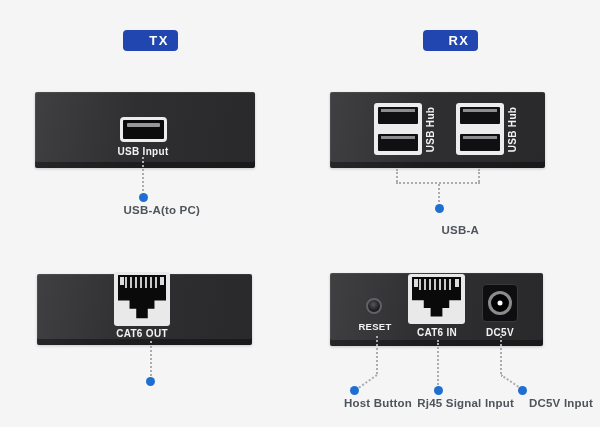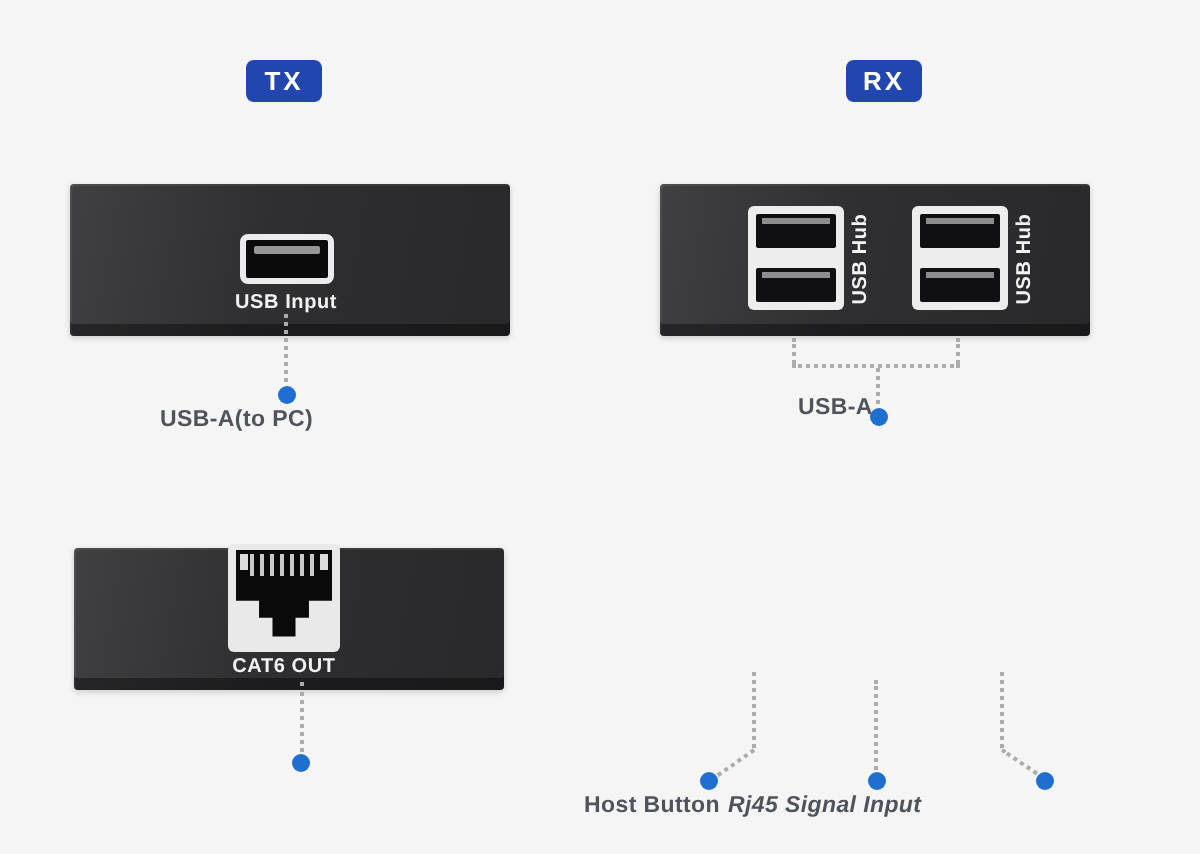--- a/index.html
+++ b/index.html
@@ -1,21 +1,21 @@
 <!DOCTYPE html>
 <html><head>
 <meta charset="utf-8">
 <style>
   html,body { margin:0; padding:0; }
   body { width:600px; height:427px; background:#f5f5f6; font-family:"Liberation Sans", sans-serif; overflow:hidden; }
   .canvas { position:relative; width:600px; height:427px; background:#f5f5f6; }
 
   .badge { position:absolute; width:38px; height:21px; background:#2146b0; border-radius:4px;
            color:#ffffff; font-size:13px; font-weight:bold; letter-spacing:1.5px;
-           display:flex; align-items:center; justify-content:center; }
+           display:flex; align-items:center; justify-content:center;padding-left:17px; }
 
   .panel { position:absolute; border-radius:2px;
            background:linear-gradient(100deg,#404043 0%,#2f2f32 45%,#29292c 100%);
            box-shadow:inset 0 -6px 0 rgba(0,0,0,0.38), inset 1px 1px 0 rgba(255,255,255,0.07),
                       0 1px 3px rgba(0,0,0,0.18); }
 
   .plabel { position:absolute; color:#f2f2f2; font-size:10px; font-weight:bold;
             letter-spacing:0.3px; text-align:center; }
 
   
@@ -62,21 +62,21 @@
   .reset-knob { position:absolute; width:16px; height:16px; border-radius:50%;
                 border:2px solid #626266; box-sizing:border-box;
                 background:radial-gradient(circle at 45% 38%, #56565a 0%, #1b1b1d 65%); }
 
   
   .dotv { position:absolute; width:0; border-left:2px dotted #acacaf; }
   .doth { position:absolute; height:0; border-top:2px dotted #acacaf; }
   .diag { position:absolute; height:0; border-top:2px dotted #acacaf; transform-origin:0 50%; }
   .cdot { position:absolute; width:9px; height:9px; border-radius:50%; background:#1e6fd0; }
   .ann  { position:absolute; font-size:11.5px; font-weight:600; color:#4f545b;
-          letter-spacing:0.2px; text-align:left; }
+          letter-spacing:0.2px; text-align:right; }
 </style>
 </head>
 <body>
 
 <div class="canvas">
 
   <div class="badge" style="left:123px; top:30px;">
     <span>TX</span>
   </div>
   <div class="badge" style="left:423px; top:30px;">
@@ -107,42 +107,62 @@
     </div>
     <div class="vlabel" style="left:170px; top:11px;">
       <span>USB Hub</span>
     </div>
   </div>
   <div class="dotv" style="left:396px; top:169px; height:13px;"></div>
   <div class="dotv" style="left:478px; top:169px; height:13px;"></div>
   <div class="doth" style="left:396px; top:182px; width:84px;"></div>
   <div class="dotv" style="left:438px; top:184px; height:18px;"></div>
   <div class="cdot" style="left:435px; top:204px;"></div>
-  <div class="ann" style="left:399px; top:198px; width:80px;">USB-A</div>
+  <div class="ann" style="left:399px; top:224px; width:80px;">USB-A</div>
 
   <div class="panel" style="left:37px; top:274px; width:215px; height:71px;">
     <div class="rj45-frame" style="left:77px; top:-2px; width:56px; height:54px;">
       <div class="rj45-jack">
         <div class="rj45-pins"></div>
         <div class="rj45-corner cl"></div>
         <div class="rj45-corner cr"></div>
       </div>
     </div>
     <div class="plabel" style="left:55px; top:54px; width:100px;">CAT6 OUT</div>
   </div>
   <div class="dotv" style="left:150px; top:341px; height:35px;"></div>
   <div class="cdot" style="left:146px; top:377px;"></div>
 
+  <div class="panel" style="left:330px; top:273px; width:213px; height:73px;">
+    <div class="reset-knob" style="left:36px; top:25px;"></div>
+    <div class="plabel" style="left:5px; top:48px; width:80px; font-size:9.5px;">RESET</div>
+
+    <div class="rj45-frame" style="left:78px; top:1px; width:57px; height:50px;">
+      <div class="rj45-jack">
+        <div class="rj45-pins"></div>
+        <div class="rj45-corner cl"></div>
+        <div class="rj45-corner cr"></div>
+      </div>
+    </div>
+    <div class="plabel" style="left:57px; top:54px; width:100px;">CAT6 IN</div>
+
+    <div class="dc-jack" style="left:152px; top:11px;">
+      <div class="dc-ring"></div>
+      <div class="dc-pin"></div>
+    </div>
+    <div class="plabel" style="left:130px; top:54px; width:80px;">DC5V</div>
+  </div>
 
   <div class="dotv" style="left:376px; top:336px; height:38px;"></div>
   <div class="diag" style="left:377px; top:374px; width:26px; transform:rotate(145deg);"></div>
   <div class="cdot" style="left:350px; top:386px;"></div>
   <div class="ann" style="left:292px; top:397px; width:120px;">Host Button</div>
 
   <div class="dotv" style="left:437px; top:340px; height:45px;"></div>
   <div class="cdot" style="left:434px; top:386px;"></div>
-  <div class="ann" style="left:364px; top:397px; width:150px;font-style:italic;">Rj45 Signal Input</div>
+  <div class="ann" style="left:364px; top:397px; width:150px;">Rj45 Signal Input</div>
 
   <div class="dotv" style="left:500px; top:336px; height:38px;"></div>
   <div class="diag" style="left:501px; top:374px; width:25px; transform:rotate(34deg);"></div>
   <div class="cdot" style="left:518px; top:386px;"></div>
+  <div class="ann" style="left:473px; top:397px; width:120px;">DC5V Input</div>
 
 </div>
 
 </body></html>

